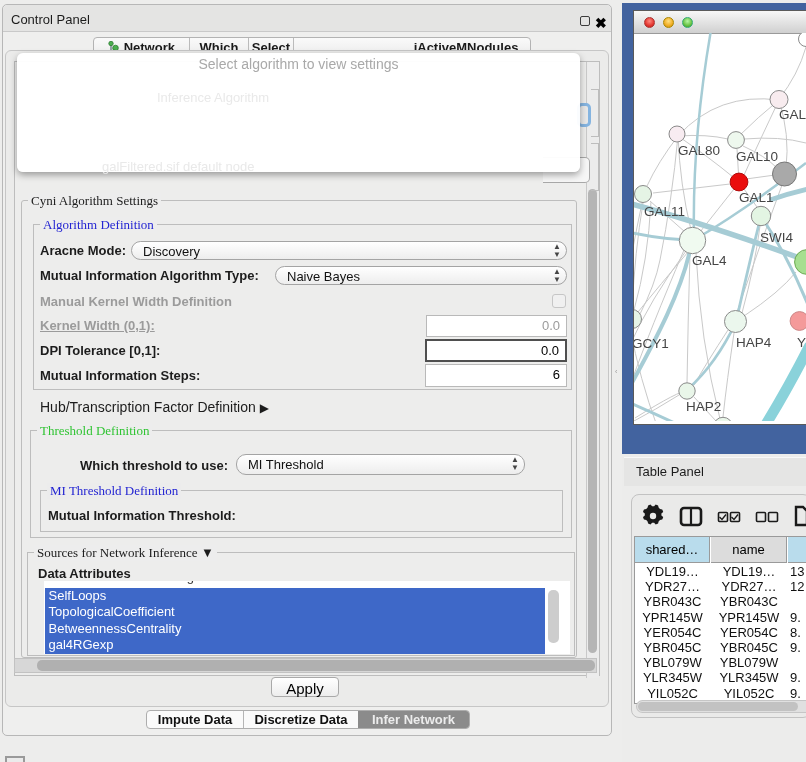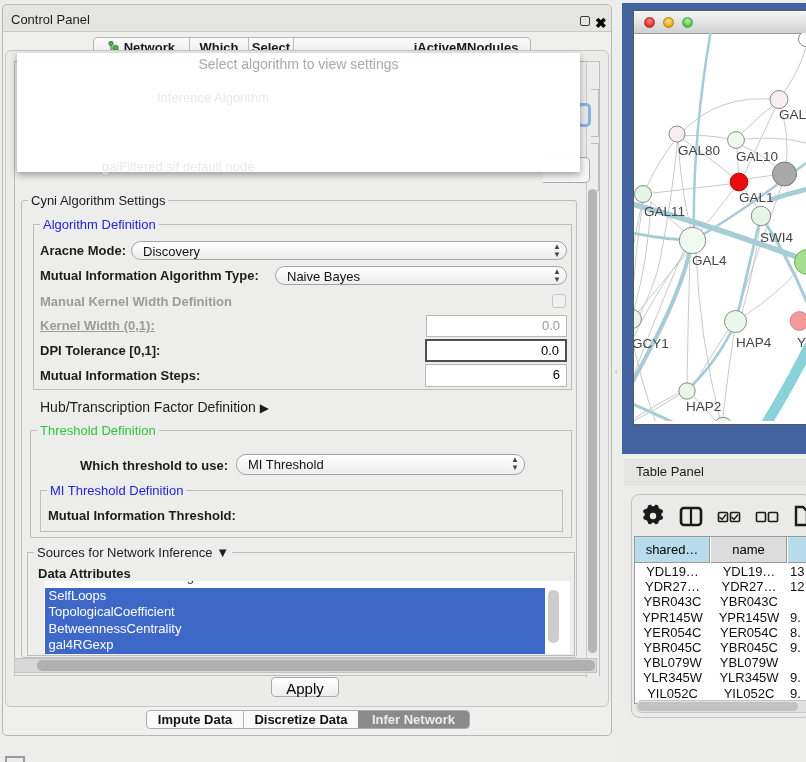--- a/index.html
+++ b/index.html
@@ -3,21 +3,21 @@
 <meta charset="utf-8">
 <style>
 * { margin:0; padding:0; box-sizing:border-box; }
 html,body { width:806px; height:762px; background:#ededec; font-family:"Liberation Sans", sans-serif; }
 #page { position:relative; width:806px; height:762px; overflow:hidden; }
 .abs { position:absolute; }
 .lbl { font-size:13px; color:#1c1c1c; white-space:nowrap; }
 .b { font-weight:bold; }
 .gray { color:#9b9b9b; }
 .grp { position:absolute; border:1px solid #bdbdbd; border-radius:0; }
-.grptitle { position:absolute; top:-8px; left:6px; background:#ededed; padding:0 3px; font-size:13px; white-space:nowrap; }
+.grptitle { position:absolute; top:-8px; left:6px; background:#ededed; padding:0 3px; font-size:13px; white-space:nowrap;font-family:Liberation Serif, serif; }
 .field { position:absolute; background:#fff; border:1px solid #b9b9b9; font-size:13px; text-align:right; padding:2px 6px 0 0; }
 .combo { position:absolute; background:linear-gradient(#ffffff,#ededed); border:1px solid #a4a4a4; border-radius:10px; font-size:13px; }
 .combo .ctext { position:absolute; left:11px; top:2px; color:#111; }
 .combo .carr { position:absolute; right:5px; top:1px; font-size:8px; color:#444; line-height:8px; text-align:center; }
 </style>
 </head>
 <body>
 <div id="page">
 
 <div class="abs" id="cpwin" style="left:2px; top:4px; width:610px; height:732px; background:#efefee; border:1px solid #b7b7b7; border-radius:5px;">
@@ -110,21 +110,21 @@
 <div class="abs" style="left:37px; top:660px; width:558px; height:11px; background:#b0b0b0; border-radius:5px;"></div>
 
 <div class="abs" style="left:271px; top:677px; width:68px; height:20px; background:linear-gradient(#ffffff,#ededed); border:1px solid #a9a9a9; border-radius:4px; font-size:15px; text-align:center; padding-top:2px;">Apply</div>
 
 <div class="abs" style="left:146px; top:710px; height:19px; display:flex; border:1px solid #adadad; border-radius:4px; background:#fafafa; overflow:hidden; font-weight:bold;">
   <div style="width:97px; border-right:1px solid #b5b5b5; font-size:13px; color:#111; text-align:center; padding-top:1px;">Impute Data</div>
   <div style="width:114px; font-size:13px; color:#111; text-align:center; padding-top:1px;">Discretize Data</div>
   <div style="width:111px; background:#8b8b8b; font-size:13px; color:#ececec; text-align:center; padding-top:1px;">Infer Network</div>
 </div>
 
-<div class="abs" style="left:17px; top:53px; width:563px; height:119px; background:rgba(255,255,255,0.96); border-radius:0; box-shadow:0 3px 7px rgba(0,0,0,0.35); z-index:50;">
+<div class="abs" style="left:17px; top:53px; width:563px; height:119px; background:rgba(255,255,255,0.96); border-radius:6px; box-shadow:0 3px 7px rgba(0,0,0,0.35); z-index:50;">
   <div style="position:absolute; left:0; top:3px; width:100%; text-align:center; font-size:14px; color:#a9a9a9;">Select algorithm to view settings</div>
   <div style="position:absolute; left:140px; top:37px; font-size:13px; color:#e9e9e9;">Inference Algorithm</div>
   <div style="position:absolute; left:85px; top:106px; font-size:13px; color:#e9e9e9;">galFiltered.sif default node</div>
 </div>
 
 <div class="abs" style="left:622px; top:3px; width:184px; height:451px; background:#42639f;"></div>
 
 <div class="abs" style="left:633px; top:10px; width:173px; height:415px; border:1px solid #5a5a5a; border-right:none; background:#ffffff;">
   <div style="position:absolute; left:0; top:0; width:100%; height:23px; background:linear-gradient(#f7f7f7,#d0d0d0); border-bottom:1px solid #9a9a9a;"></div>
   <div style="position:absolute; left:10px; top:6px; width:11px; height:11px; border-radius:50%; background:radial-gradient(circle at 50% 35%, #ff8a80 0%, #e33731 60%, #b71c12 100%); border:1px solid #a33;"></div>

